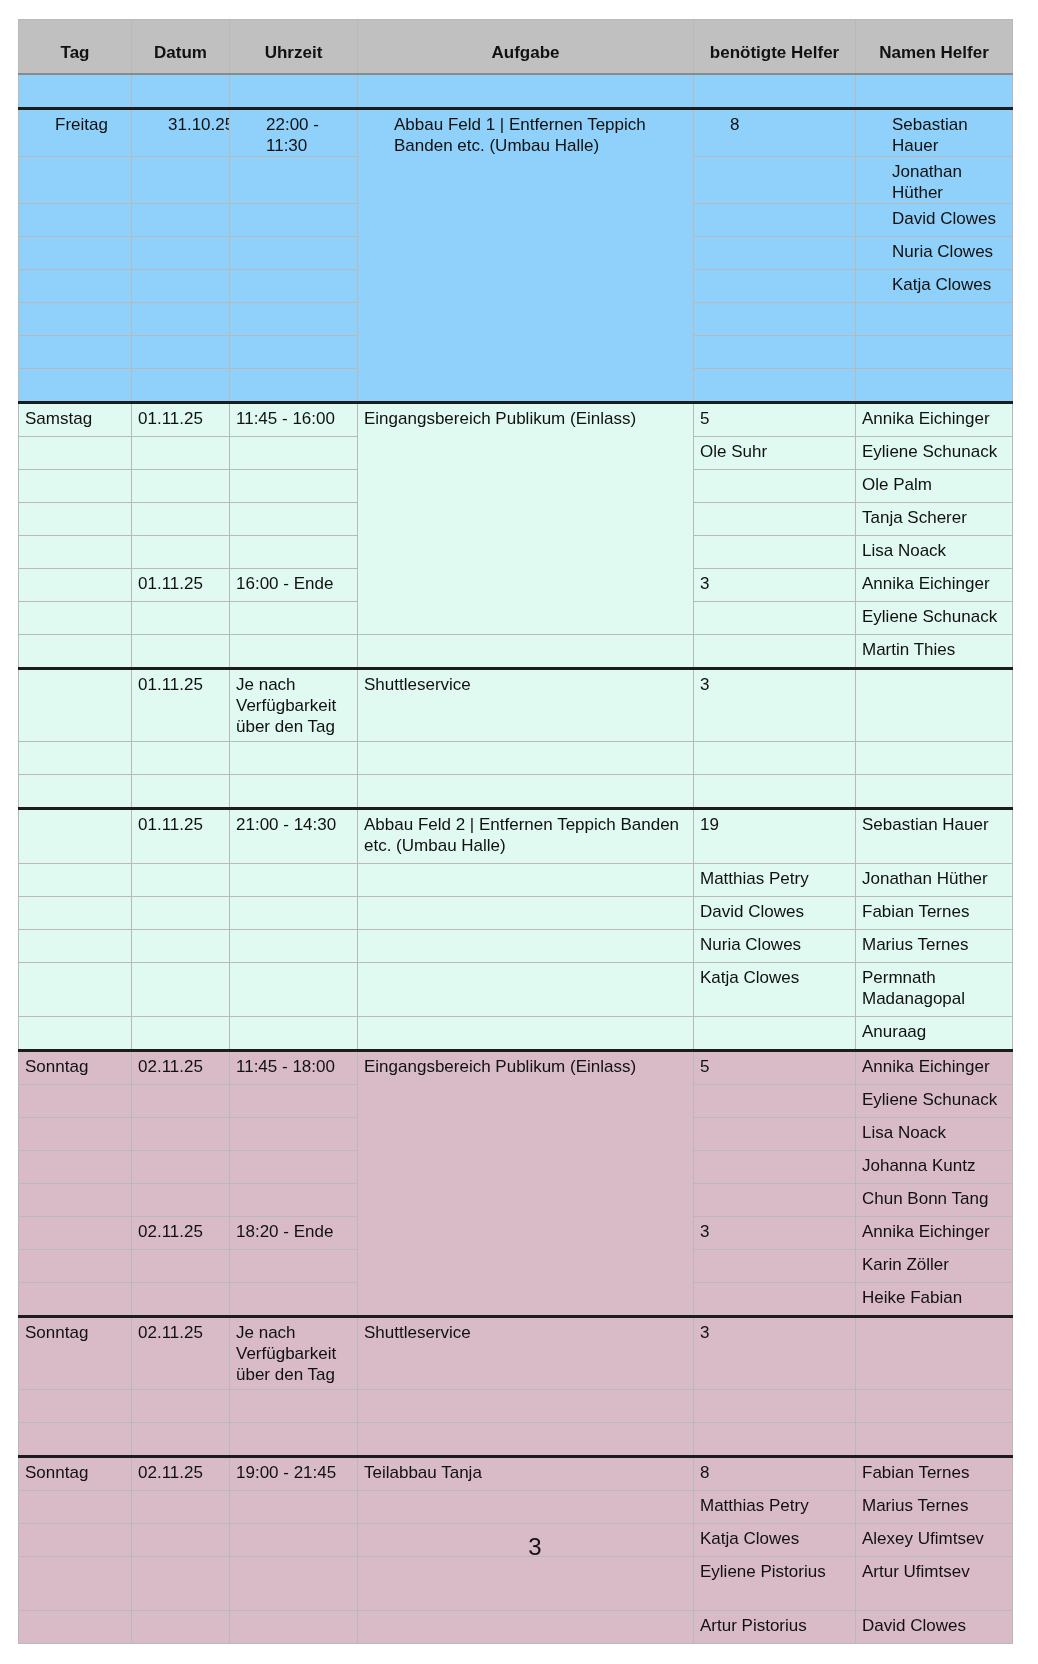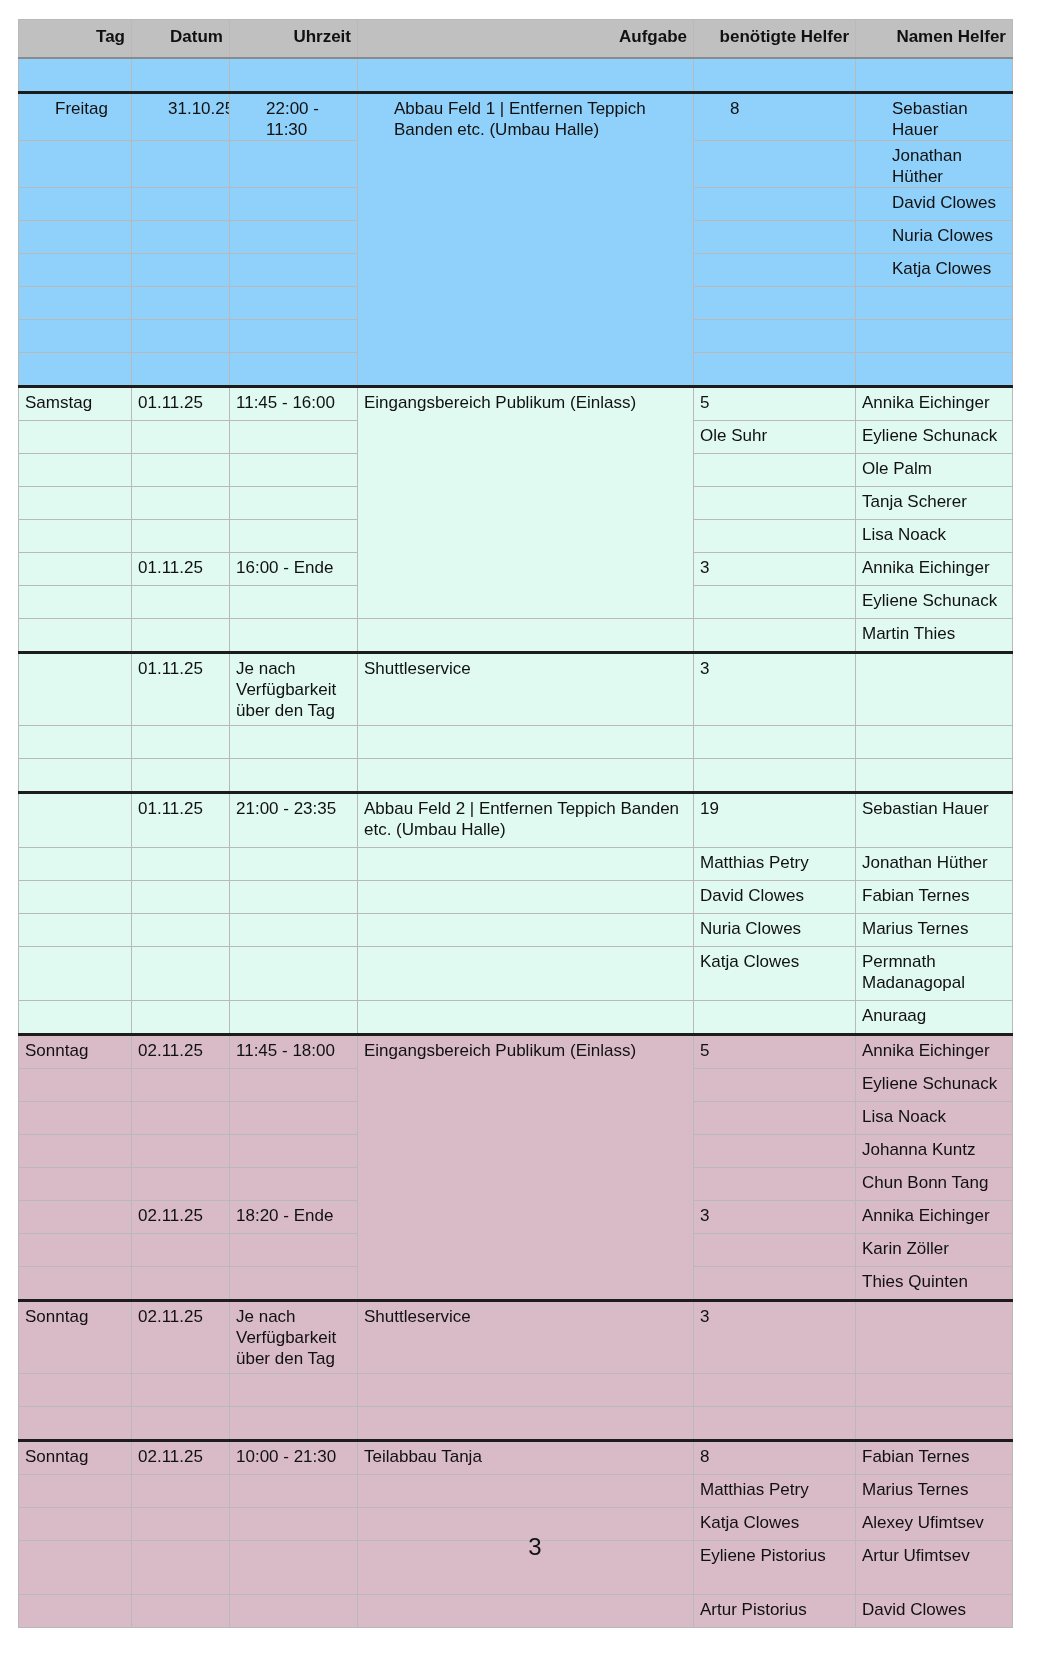--- a/index.html
+++ b/index.html
@@ -6,21 +6,21 @@
   body { width: 1038px; height: 1664px; position: relative; font-family: "Liberation Sans", sans-serif; color: #111; }
   #sheet { position: absolute; left: 18px; top: 19px; width: 994px; }
   table { border-collapse: collapse; table-layout: fixed; width: 994px; font-size: 17px; }
   col.c-tag { width: 113px; }
   col.c-datum { width: 98px; }
   col.c-uhr { width: 128px; }
   col.c-aufgabe { width: 336px; }
   col.c-need { width: 162px; }
   col.c-names { width: 157px; }
   th, td { border: 1px solid #b9b9b9; padding: 4px 6px 0 6px; vertical-align: top; line-height: 21px; overflow: hidden; }
-  th { background: #c0c0c0; font-weight: bold; text-align: right; height: 31px; padding-top: 6px; border-bottom: 2px solid #8a8a8a; }
+  th { background: #c0c0c0; font-weight: bold; text-align: center; height: 31px; padding-top: 22px; border-bottom: 2px solid #8a8a8a; }
   td { height: 28px; }
   td.r { text-align: left; }
   tr.blue td { background: #8fd1fb; padding-left: 36px; }
   tr.mint td { background: #e0faf1; }
   tr.pink td { background: #d9bbc7; }
   tr.sep td { border-top: 3px solid #1c1c1c; }
   tr.h2 td { height: 49px; }
   tr.h3 td { height: 67px; }
   #page-number { position: absolute; top: 1533px; left: 0; width: 1070px; text-align: center; font-size: 24px; }
 </style>
@@ -195,21 +195,21 @@
           <td></td>
           <td></td>
           <td></td>
           <td></td>
           <td></td>
     </tr>
 
     <tr class="mint sep h2">
       <td></td>
       <td class="r">01.11.25</td>
-      <td>21:00 - 23:35</td>
+      <td>21:00 - 14:30</td>
       <td>Abbau Feld 2 | Entfernen Teppich Banden etc. (Umbau Halle)</td>
       <td class="r">19</td>
       <td>Sebastian Hauer</td>
     </tr>
     <tr class="mint">
       <td></td>
           <td></td>
           <td></td>
           <td></td>
       <td>Matthias Petry</td>
@@ -296,21 +296,21 @@
           <td></td>
           <td></td>
           <td></td>
       <td>Karin Zöller</td>
     </tr>
     <tr class="pink">
       <td></td>
           <td></td>
           <td></td>
           <td></td>
-      <td>Thies Quinten</td>
+      <td>Heike Fabian</td>
     </tr>
 
     <tr class="pink sep h3">
       <td>Sonntag</td>
       <td class="r">02.11.25</td>
       <td>Je nach Verfügbarkeit über den Tag</td>
       <td>Shuttleservice</td>
       <td class="r">3</td>
       <td></td>
     </tr>
@@ -327,21 +327,21 @@
           <td></td>
           <td></td>
           <td></td>
           <td></td>
           <td></td>
     </tr>
 
     <tr class="pink sep">
       <td>Sonntag</td>
       <td class="r">02.11.25</td>
-      <td>10:00 - 21:30</td>
+      <td>19:00 - 21:45</td>
       <td>Teilabbau Tanja</td>
       <td class="r">8</td>
       <td>Fabian Ternes</td>
     </tr>
     <tr class="pink">
       <td></td>
           <td></td>
           <td></td>
           <td></td>
       <td>Matthias Petry</td>

